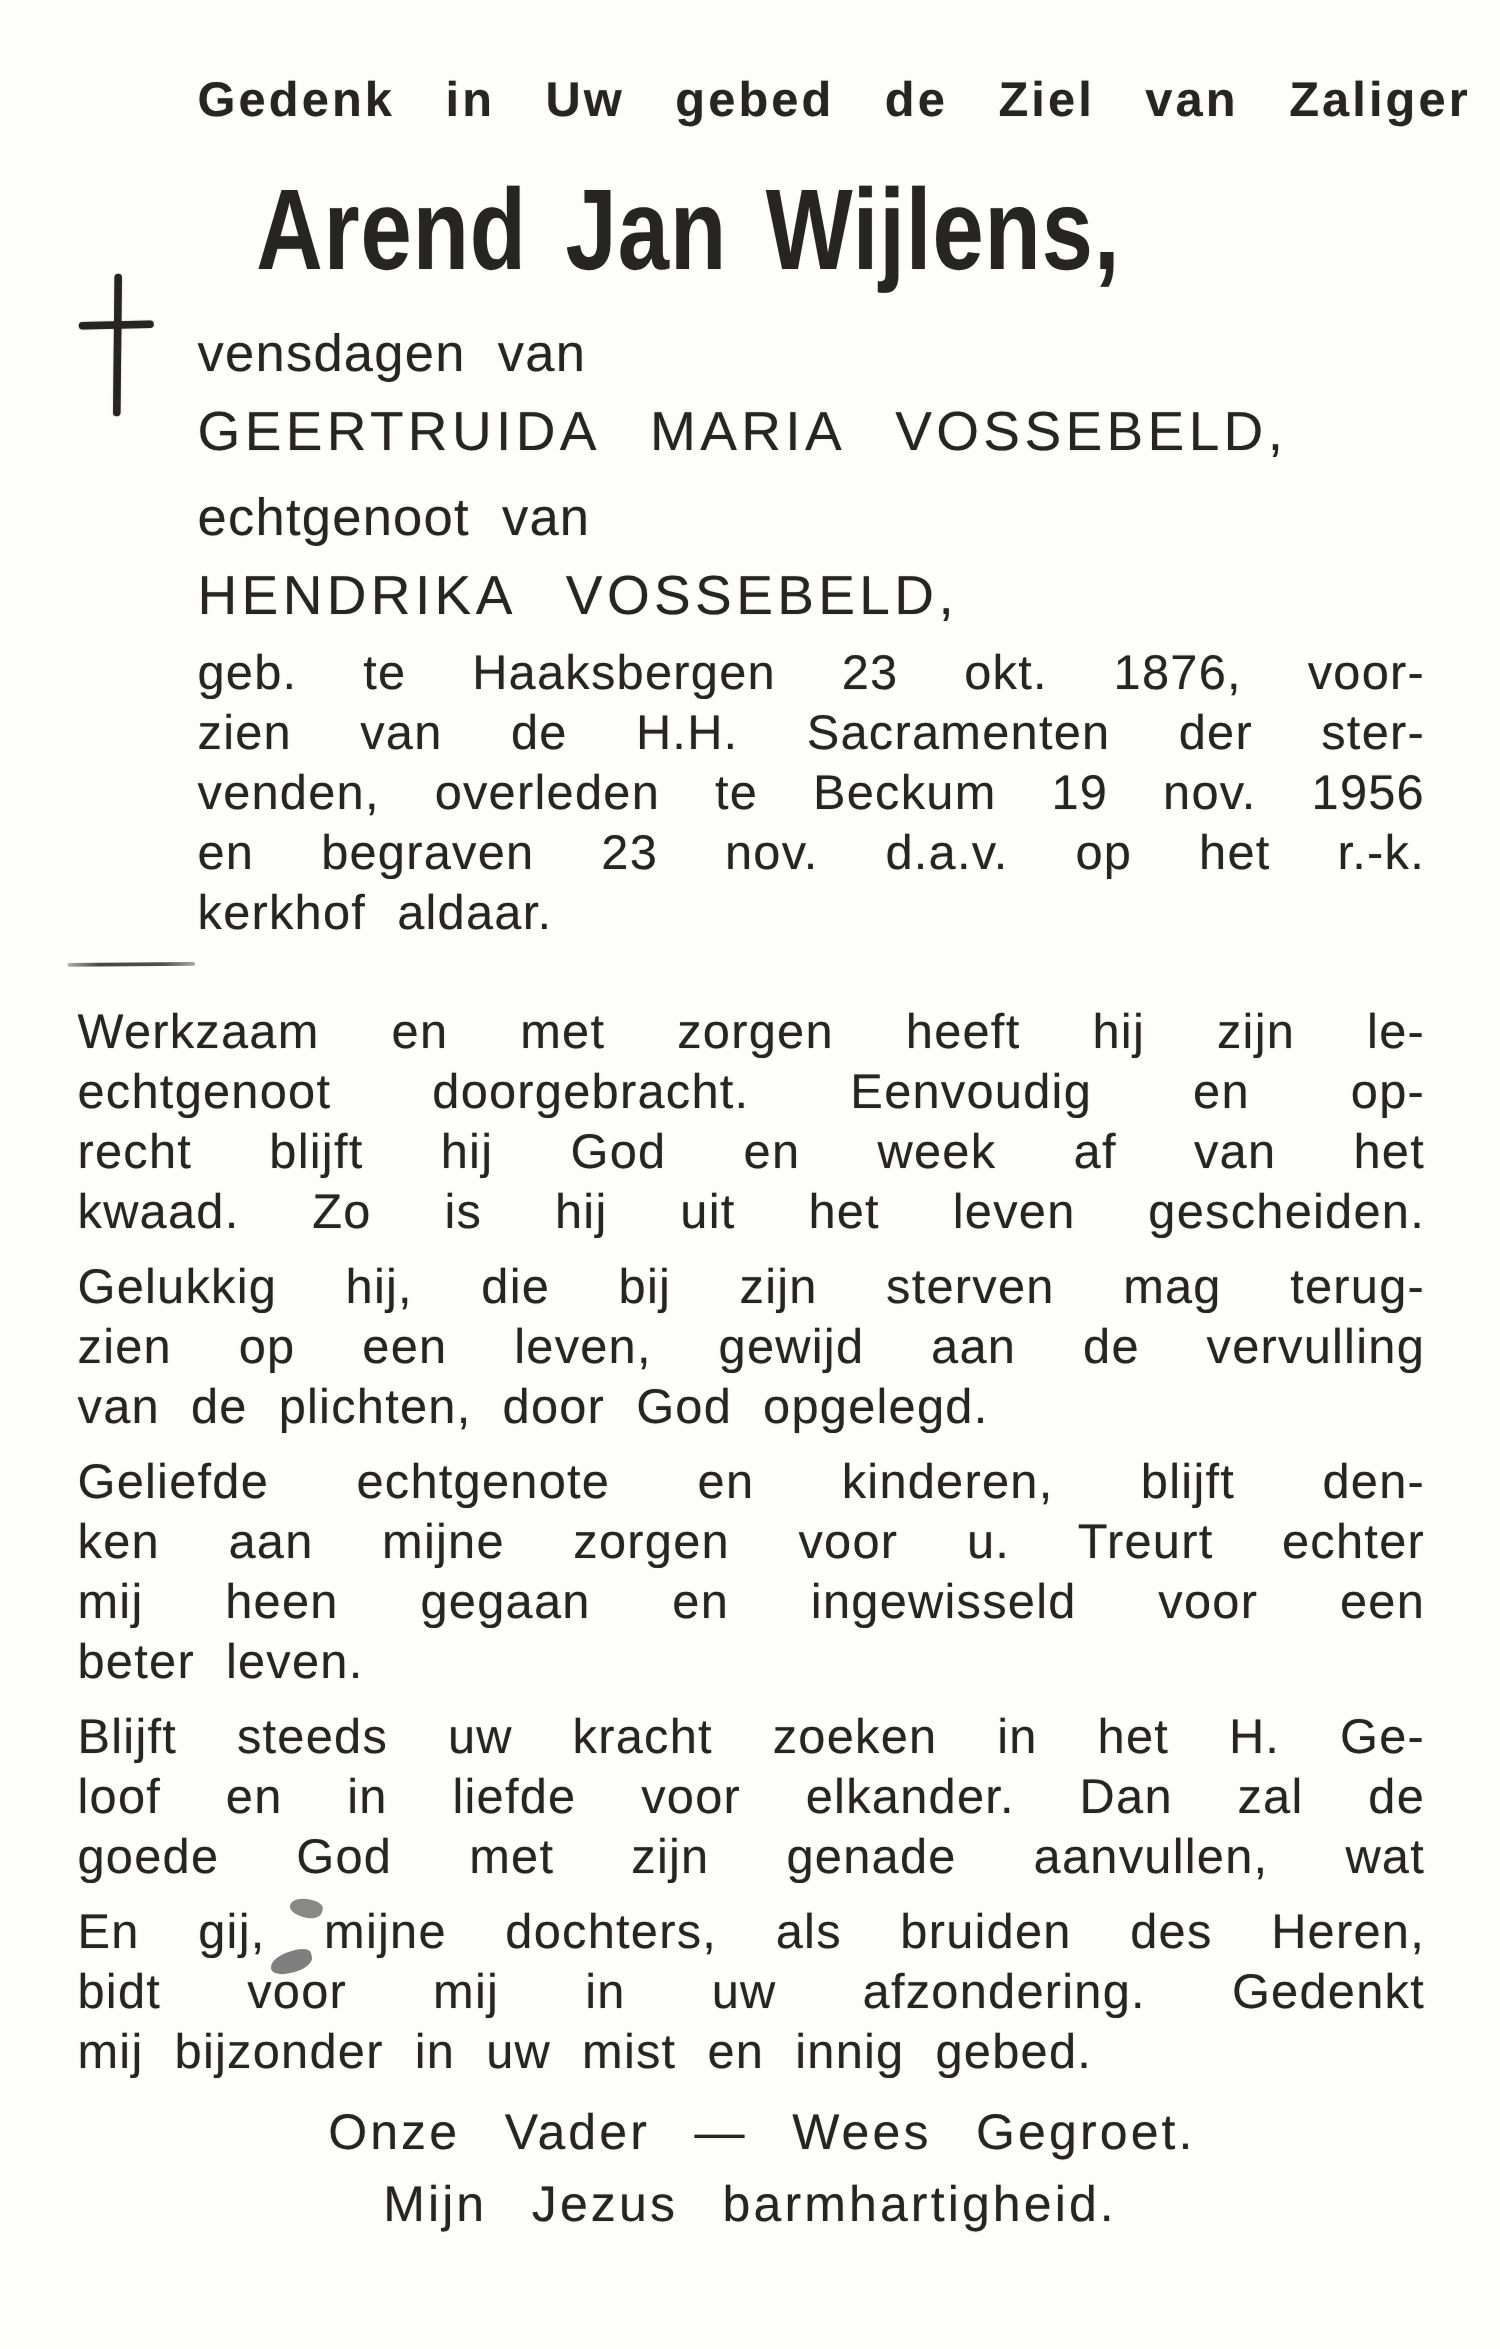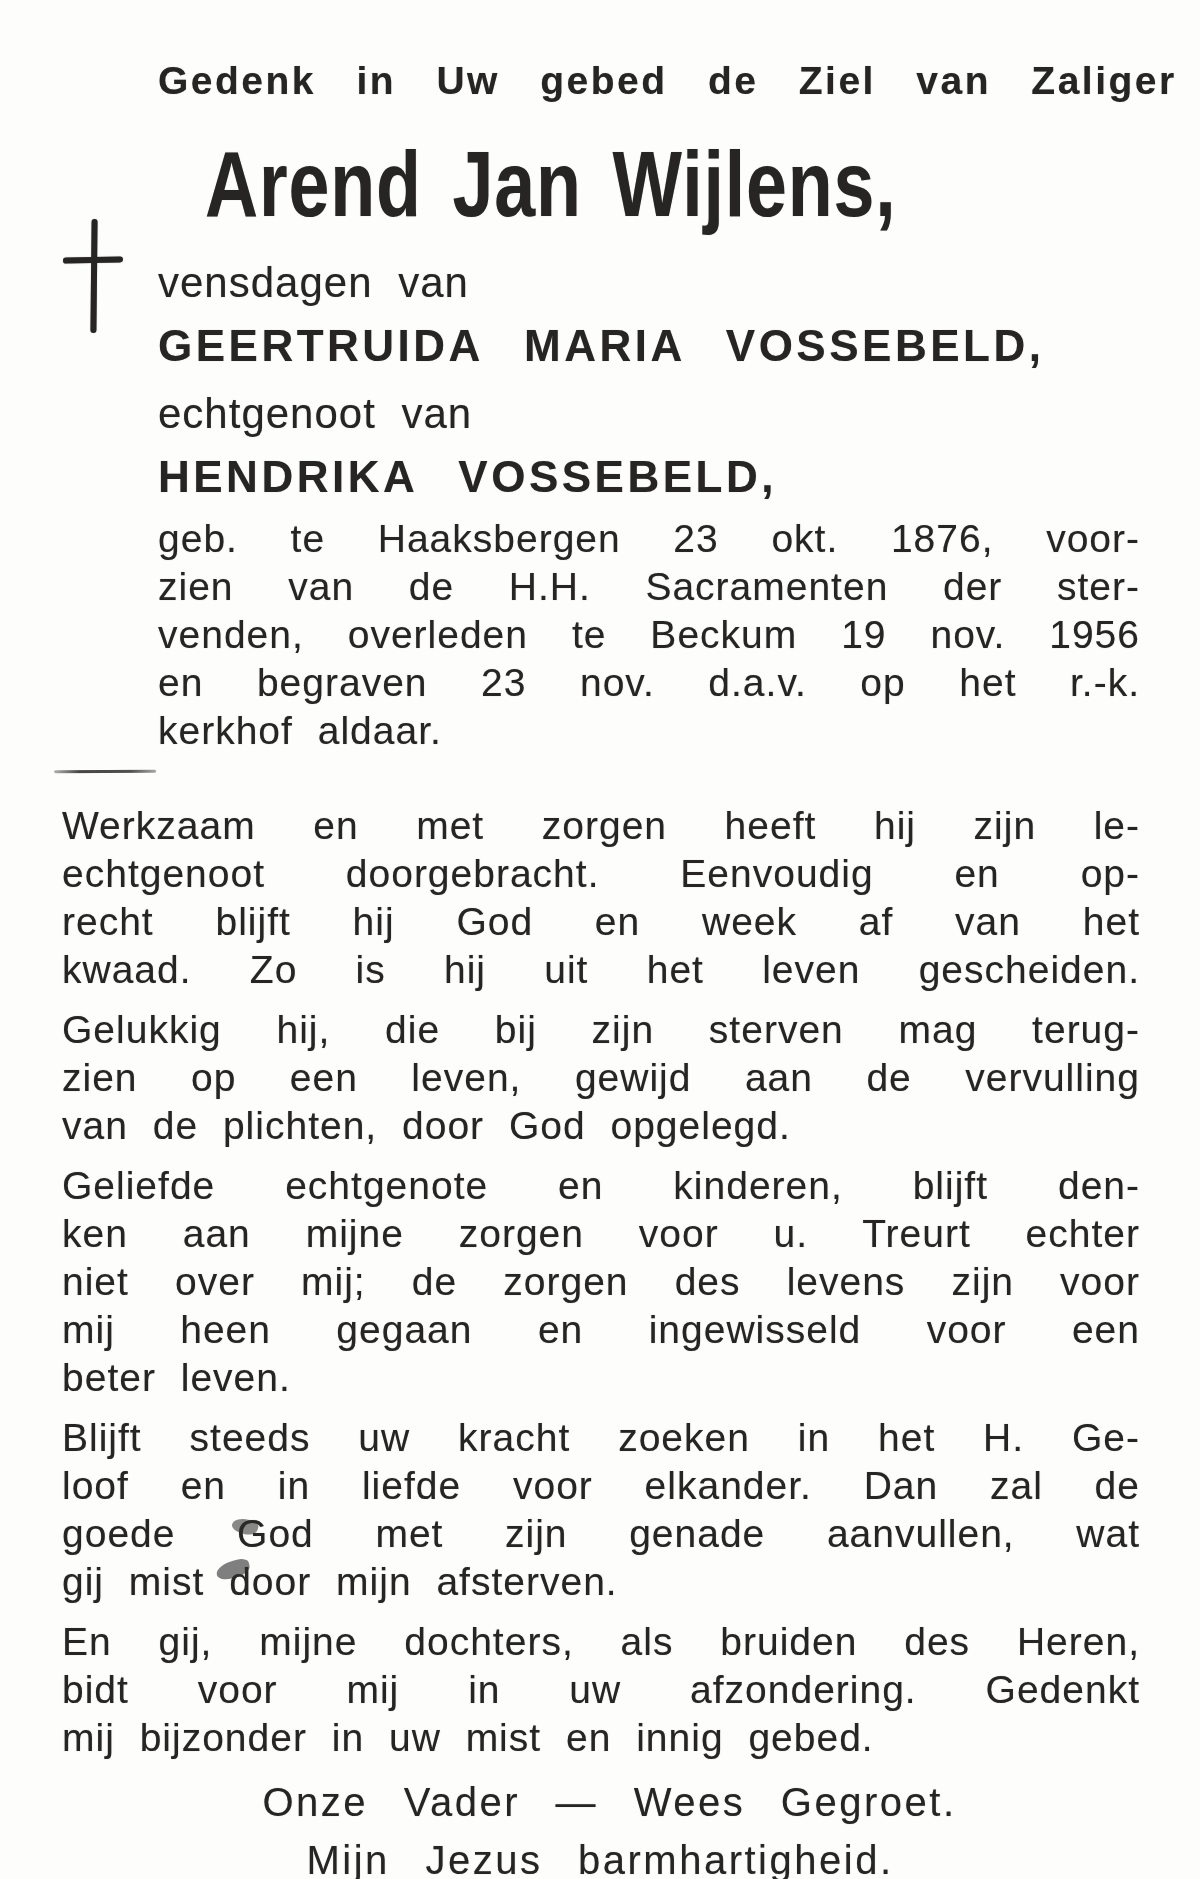--- a/index.html
+++ b/index.html
@@ -85,21 +85,21 @@
   .relations { margin-left: 158px; }
   .relations .line {
     font-size: 42px;
     line-height: 46px;
     letter-spacing: 9px;
     word-spacing: 36px;
     margin-top: 20px;
     white-space: nowrap;
   }
   .relations .line.caps {
-    font-weight: bold;
+    font-weight: normal;
     font-size: 44px;
     line-height: 50px;
     letter-spacing: 3.5px;
     word-spacing: 26px;
     margin-top: 15px;
   }
 
   
   .vitals {
     margin: 13px 60px 0 158px;
@@ -213,29 +213,27 @@
         <div class="line just">kwaad. Zo is hij uit het leven gescheiden.</div>
       </div>
       <div class="paragraph">
         <div class="line just">Gelukkig hij, die bij zijn sterven mag terug-</div>
         <div class="line just">zien op een leven, gewijd aan de vervulling</div>
         <div class="line">van de plichten, door God opgelegd.</div>
       </div>
       <div class="paragraph">
         <div class="line just">Geliefde echtgenote en kinderen, blijft den-</div>
         <div class="line just">ken aan mijne zorgen voor u. Treurt echter</div>
-        <div class="line just">niet over mij; de zorgen des levens zijn voor</div>
         <div class="line just">mij heen gegaan en ingewisseld voor een</div>
         <div class="line">beter leven.</div>
       </div>
       <div class="paragraph">
         <div class="line just">Blijft steeds uw kracht zoeken in het H. Ge-</div>
         <div class="line just">loof en in liefde voor elkander. Dan zal de</div>
         <div class="line just">goede God met zijn genade aanvullen, wat</div>
-        <div class="line">gij mist door mijn afsterven.</div>
       </div>
       <div class="paragraph">
         <div class="line just">En gij, mijne dochters, als bruiden des Heren,</div>
         <div class="line just">bidt voor mij in uw afzondering. Gedenkt</div>
         <div class="line">mij bijzonder in uw mist en innig gebed.</div>
       </div>
     </div>
 
   <div class="closing">
       <div class="line">Onze Vader — Wees Gegroet.</div>

